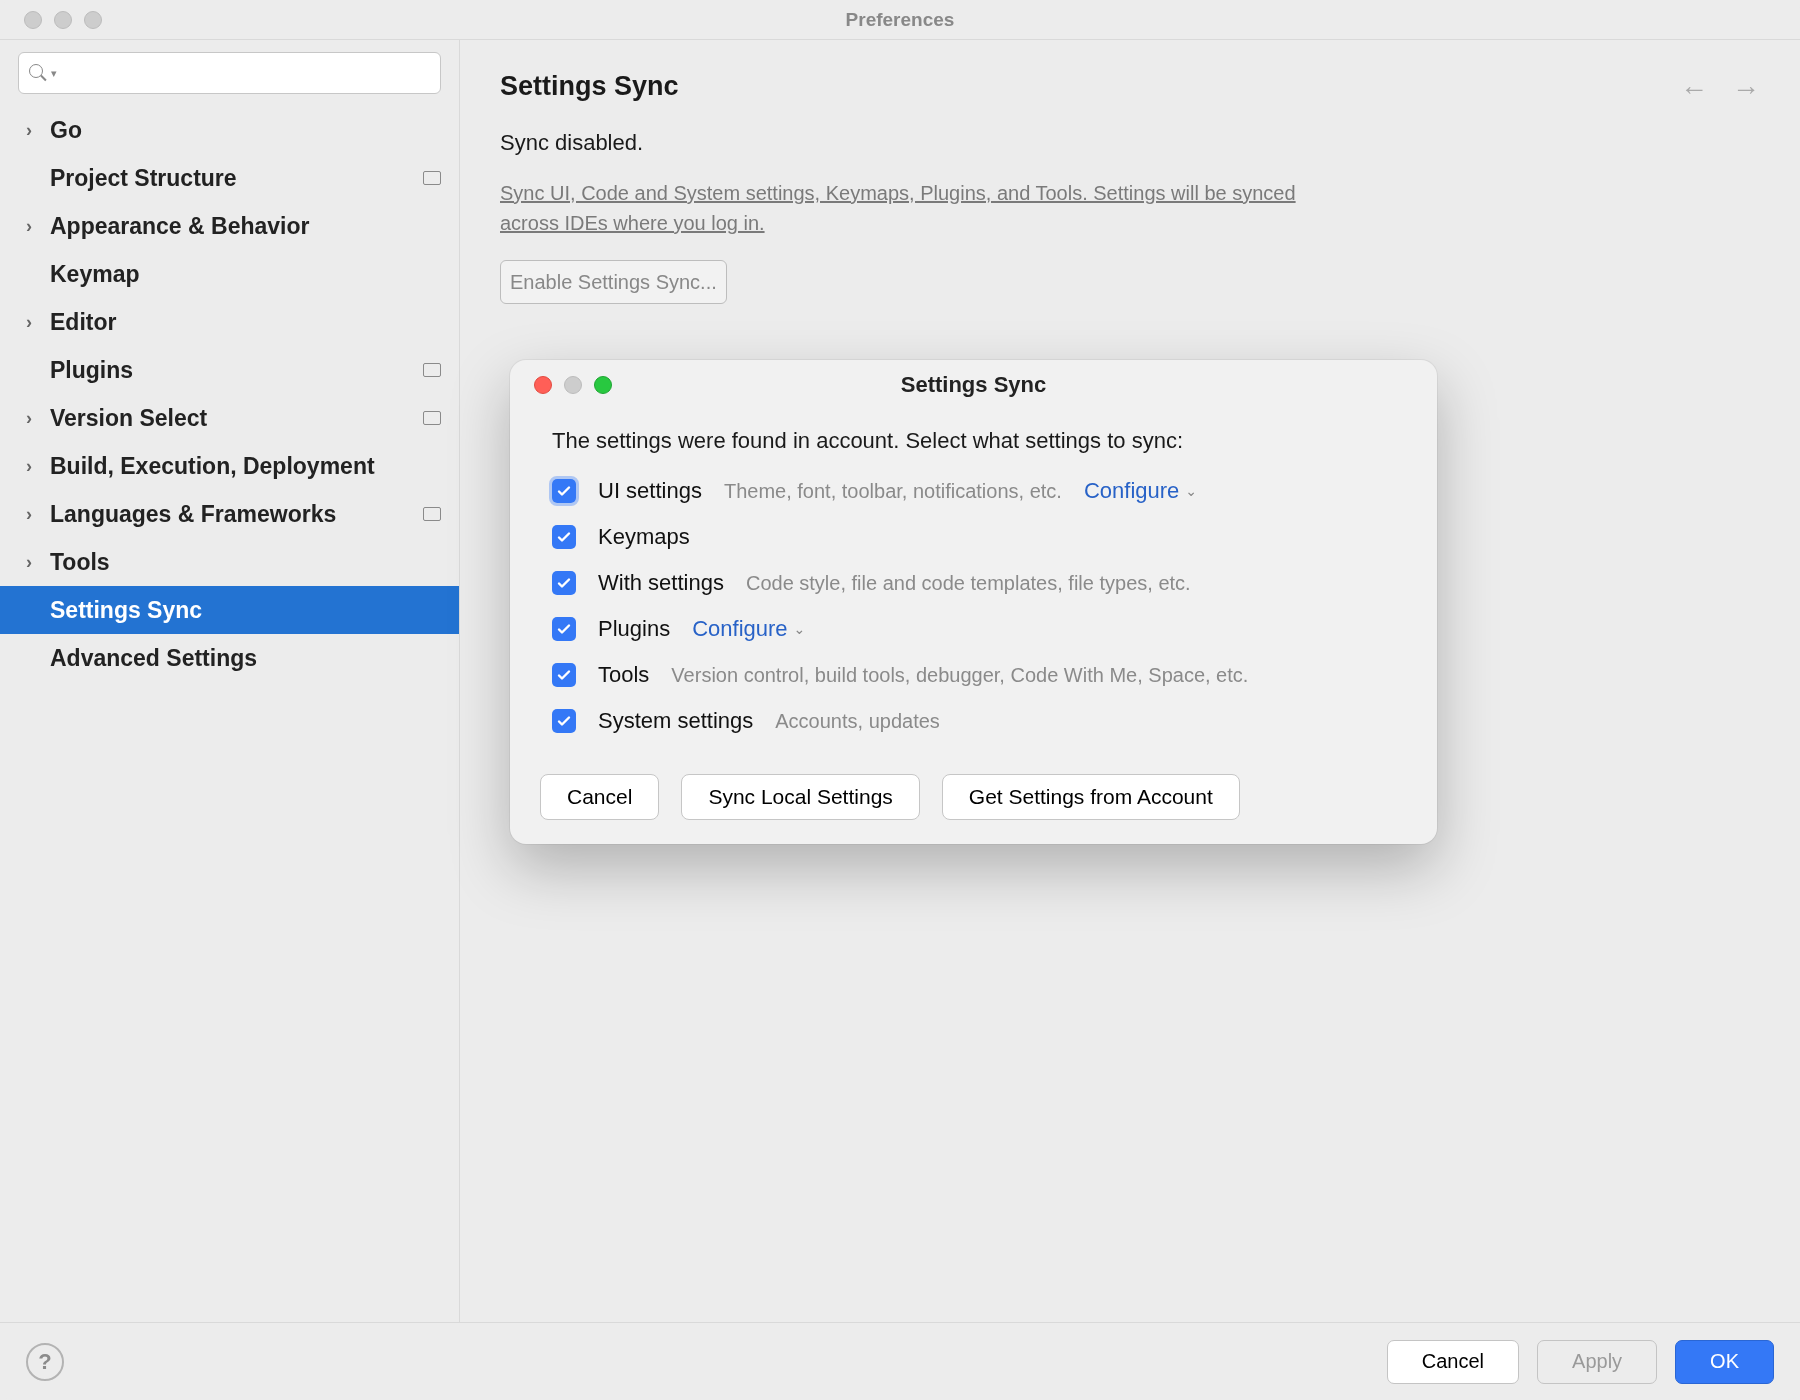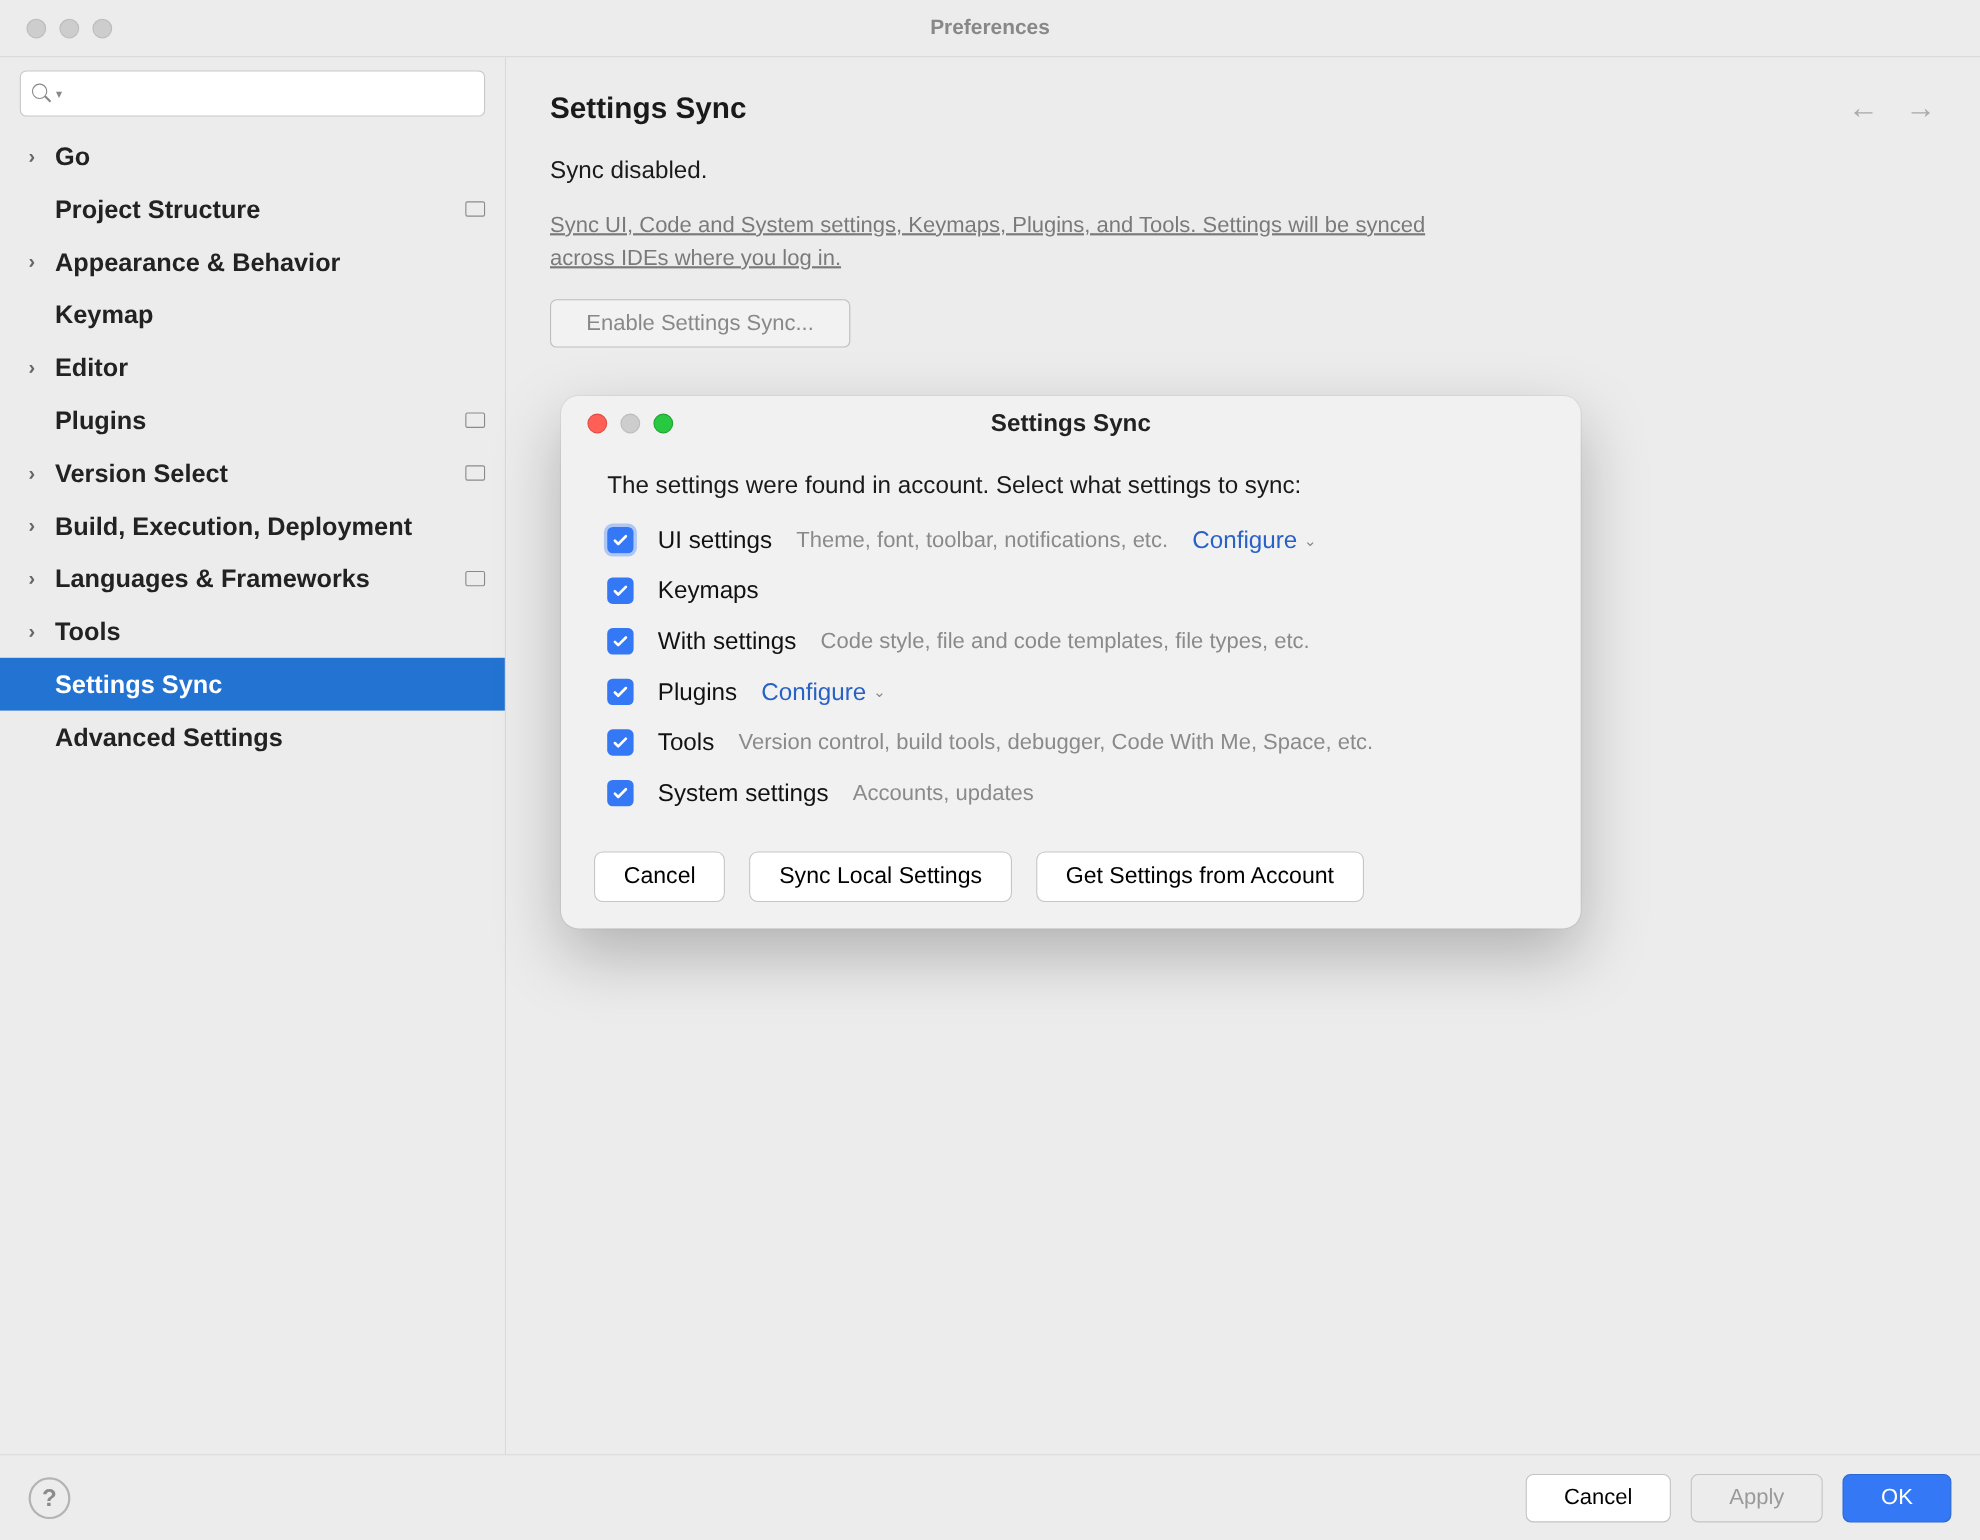--- a/index.html
+++ b/index.html
@@ -9,21 +9,21 @@
     background: #ececec;
     color: #1a1a1a;
   }
   .window {
     width: 1800px; height: 1400px;
     background: #ececec;
     display: flex; flex-direction: column;
     border-radius: 12px;
   }
   .titlebar {
-    height: 52px;
+    height: 40px;
     display: flex; align-items: center;
     border-bottom: 1px solid #d9d9d9;
     position: relative;
   }
   .traffic { display:flex; gap:12px; padding-left:24px; }
   .tl { width:18px; height:18px; border-radius:50%; background:#cdcdcd; border:1px solid #bcbcbc; }
   .titlebar-title {
     position:absolute; left:0; right:0; text-align:center;
     font-size:19px; color:#888; font-weight:600; pointer-events:none;
   }
@@ -70,21 +70,21 @@
     display:flex; align-items:center; justify-content:space-between;
     margin-bottom:28px;
   }
   .content-title { font-size:27px; font-weight:700; }
   .navarrows { display:flex; gap:24px; }
   .navarrow { font-size:28px; color:#aaa; cursor:pointer; }
   .status-line { font-size:22px; margin-bottom:22px; }
   .desc-line { font-size:20px; color:#7a7a7a; line-height:1.5; max-width:820px; margin-bottom:22px;text-decoration:underline; }
   .enable-btn {
     display:inline-flex; align-items:center; height:44px;
-    padding:0 32px; border:1px solid #bdbdbd; border-radius:6px;
+    padding:0 9px; border:1px solid #bdbdbd; border-radius:6px;
     background:#f2f2f2; color:#888; font-size:20px; cursor:default;
   }
 
   .dialog {
     position:absolute; left:510px; top:360px;
     width:927px;
     background:#f1f1f1; border-radius:16px;
     box-shadow: 0 24px 60px rgba(0,0,0,0.25), 0 0 0 1px rgba(0,0,0,0.05);
     padding-bottom:24px;
   }

